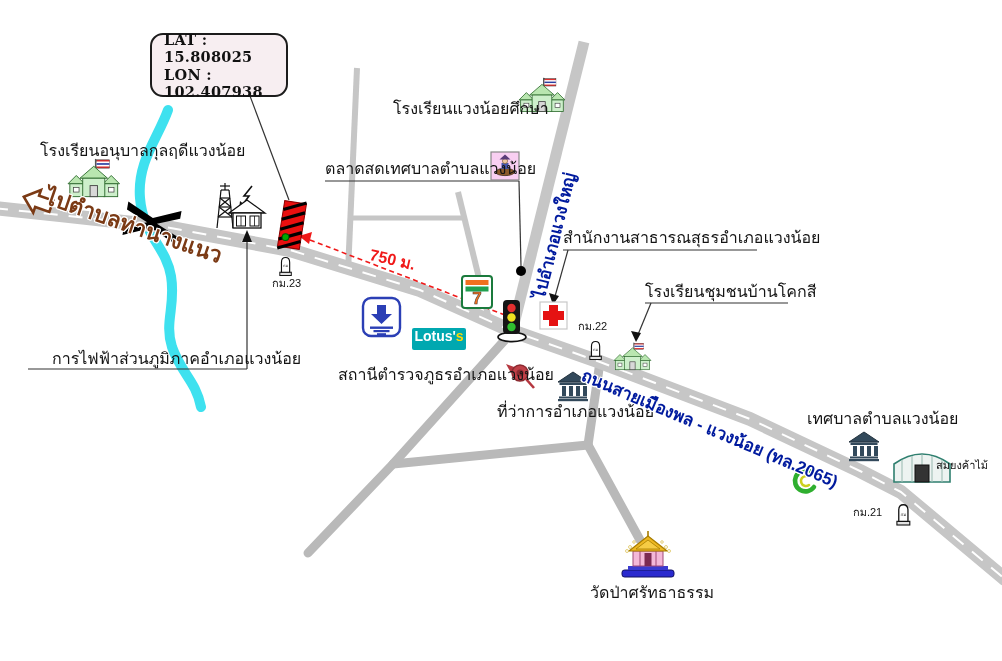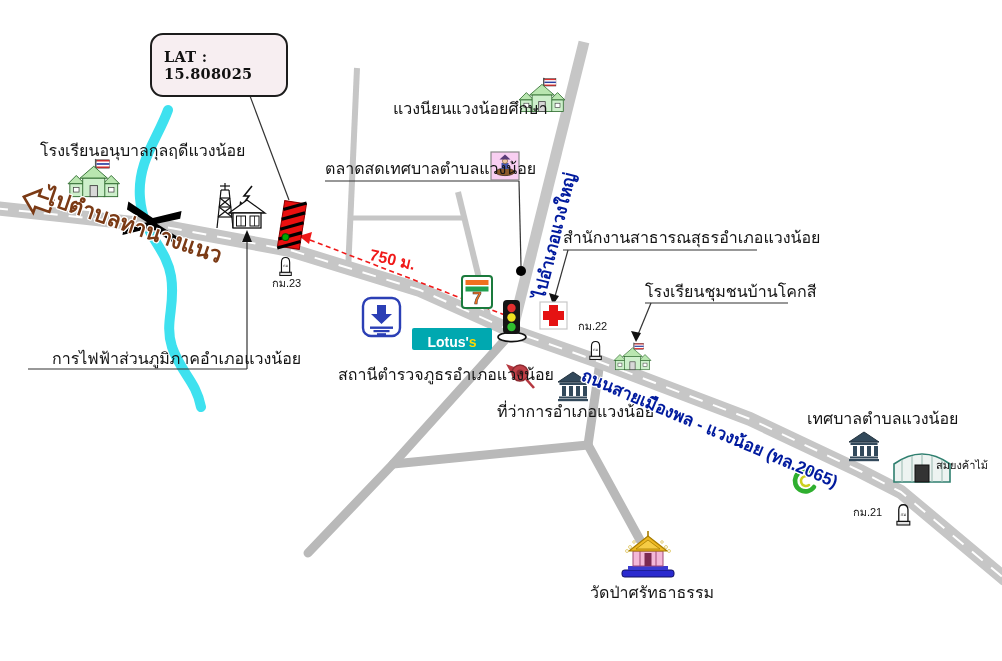--- a/index.html
+++ b/index.html
@@ -10,22 +10,22 @@
   .sm{font-size:11px;}
   .rot{transform-origin:0 0;}
   .coordbox{position:absolute;left:150px;top:33px;width:138px;height:64px;
     background:#f7eef1;border:2px solid #1c1c1c;border-radius:13px;
     display:flex;flex-direction:column;justify-content:center;gap:1px;padding-left:12px;box-sizing:border-box;}
   .coordbox div{font-family:"DejaVu Serif",serif;font-weight:bold;font-size:14.5px;color:#111;letter-spacing:.3px;}
   .outline-w{text-shadow:-1px -1px 0 #fff,1px -1px 0 #fff,-1px 1px 0 #fff,1px 1px 0 #fff,0 1px 0 #fff,0 -1px 0 #fff,1px 0 0 #fff,-1px 0 0 #fff;}
   .roadname{font-weight:bold;color:#001a9e;font-size:17px;}
   .brown{font-weight:bold;color:#7b3a15;font-size:22px;}
   .dist{font-weight:bold;color:#f01818;font-size:16px;}
-  .lotus{position:absolute;left:412px;top:328px;width:80px;height:22px;background:#00a8b0;
-     border-radius:2px;display:flex;align-items:flex-end;justify-content:center;
+  .lotus{position:absolute;left:412px;top:328px;width:54px;height:22px;background:#00a8b0;
+     border-radius:2px;display:flex;align-items:flex-start;justify-content:center;
      font-weight:bold;font-size:14px;color:#fff;}
   .lotus .s{color:#ffd900;}
 </style>
 </head>
 <body>
 
 <div id="map">
 
 <svg id="base" width="1002" height="661" viewBox="0 0 1002 661" xmlns="http://www.w3.org/2000/svg">
   <defs>
@@ -235,28 +235,29 @@
     <rect x="915" y="465" width="14" height="17" fill="#333" stroke="#111" stroke-width="1"></rect>
   </g>
 
   <g transform="translate(39,202) rotate(19)">
     <polygon points="-16,0 -2,-12 -2,-6 13,-6 13,6 -2,6 -2,12" fill="#fff" stroke="#7b3a15" stroke-width="2.6"></polygon>
   </g>
 </svg>
 
 <div class="coordbox">
   <div>LAT : 15.808025</div>
+  <div>LON : 102.407938</div>
 </div>
 
 <div class="lbl" style="left:40px;top:142px;">โรงเรียนอนุบาลกุลฤดีแวงน้อย</div>
 <div class="lbl brown rot outline-w" style="left:50px;top:184px;transform:rotate(19deg);">ไปตำบลท่านางแนว</div>
 <div class="lbl" style="left:28px;top:350px;margin-left:24px;">การไฟฟ้าส่วนภูมิภาคอำเภอแวงน้อย</div>
 <div class="lbl sm" style="left:272px;top:277px;">กม.23</div>
 <div class="lbl" style="left:325px;top:161px;font-family:Liberation Mono, monospace;">ตลาดสดเทศบาลตำบลแวงน้อย</div>
-<div class="lbl" style="left:393px;top:100px;">แวงนียนแวงน้อยศึกษา</div>
+<div class="lbl" style="left:393px;top:100px;">โรงเรียนแวงน้อยศึกษา</div>
 <div class="lbl roadname rot outline-w" style="left:530px;top:296px;transform:rotate(-76deg);">ไปอำเภอแวงใหญ่</div>
 <div class="lbl dist rot outline-w" style="left:372px;top:246px;transform:rotate(13deg);">750 ม.</div>
 <div class="lbl" style="left:563px;top:229px;">สำนักงานสาธารณสุธรอำเภอแวงน้อย</div>
 <div class="lbl sm" style="left:578px;top:320px;">กม.22</div>
 <div class="lbl" style="left:645px;top:283px;">โรงเรียนชุมชนบ้านโคกสี</div>
 <div class="lbl" style="left:338px;top:366px;">สถานีตำรวจภูธรอำเภอแวงน้อย</div>
 <div class="lbl" style="left:497px;top:403px;">ที่ว่าการอำเภอแวงน้อย</div>
 <div class="lbl roadname rot outline-w" style="left:586px;top:366px;transform:rotate(23deg);">ถนนสายเมืองพล - แวงน้อย (ทล.2065)</div>
 <div class="lbl" style="left:807px;top:410px;">เทศบาลตำบลแวงน้อย</div>
 <div class="lbl sm" style="left:936px;top:459px;">สมยงค้าไม้</div>

